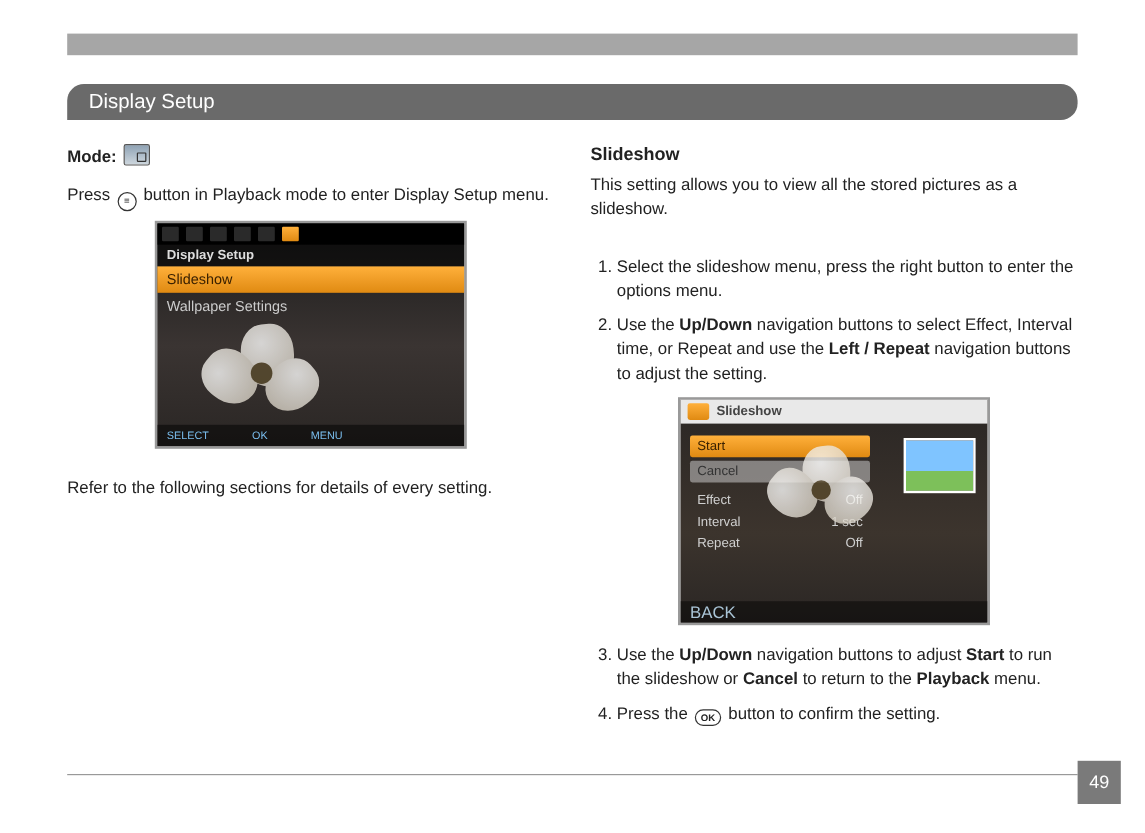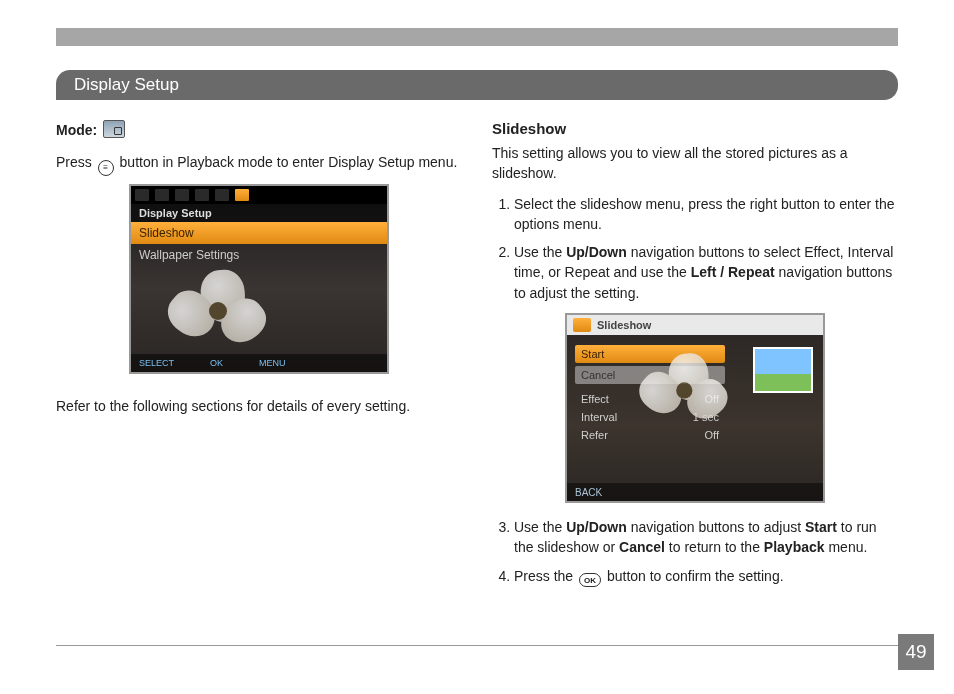--- a/index.html
+++ b/index.html
@@ -104,21 +104,21 @@
     border-radius: 60% 60% 70% 70%;
   }
   .ss1-footer {
     position: absolute; bottom: 0; left: 0; right: 0; height: 18px;
     background: rgba(0,0,0,.5);
     display: flex; align-items: center; gap: 36px;
     padding: 0 8px; font-size: 9px; color: #7bbff0;
   }
   .refer-line { margin-top: 6px; }
   h3.subheading { font-size: 15px; font-weight: bold; margin-bottom: 6px; }
-  .desc { line-height: 1.45; margin-bottom: 10px; }
+  .desc { line-height: 1.45; margin-bottom: 28px; }
   ol.steps { padding-left: 22px; }
   ol.steps li { margin-bottom: 8px; line-height: 1.45; }
   .bold { font-weight: bold; }
   .screenshot2 {
     width: 260px; height: 190px; margin: 10px auto 14px;
     border: 2px solid #999;
     background: linear-gradient(180deg,#2a2624 0%, #3c342d 60%, #2a2624 100%);
     position: relative; overflow: hidden;
   }
   .ss2-head {
@@ -141,33 +141,33 @@
   }
   .ss2-row.cancel {
     background: rgba(200,200,200,.55); color: #333; border-radius: 2px; margin-bottom: 6px;
   }
   .ss2-thumb {
     position: absolute; right: 10px; top: 12px; width: 60px; height: 46px;
     border: 2px solid #fff; background: linear-gradient(#7fc4ff 60%, #7dc05a 60%);
   }
   .ss2-footer {
     position: absolute; bottom: 0; left: 0; right: 0; height: 18px;
-    background: rgba(0,0,0,.45); font-size: 10px; color: #a9c4d6;
+    background: rgba(0,0,0,.45); font-size: 14px; color: #a9c4d6;
     display: flex; align-items: center; padding: 0 8px;
   }
   .page-footer-line {
     position: absolute; left: 56px; right: 56px; bottom: 48px;
     border-top: 1px solid #999;
   }
   .page-num {
     position: absolute; right: 20px; bottom: 24px;
     width: 36px; height: 36px;
     background: #7a7a7a; color: #fff;
     display: flex; align-items: center; justify-content: center;
-    font-size: 19px;
+    font-size: 15px;
   }
 </style>
 </head>
 <body>
 
 <div class="topbar"></div>
 
 <div class="section-header">
   <span>Display Setup</span>
 </div>
@@ -245,21 +245,21 @@
           </div>
           <div class="ss2-row">
             <span>Effect</span>
             <span>Off</span>
           </div>
           <div class="ss2-row">
             <span>Interval</span>
             <span>1 sec</span>
           </div>
           <div class="ss2-row">
-            <span>Refer</span>
+            <span>Repeat</span>
             <span>Off</span>
           </div>
         </div>
         <div class="ss1-flower" style="left:60px;bottom:14px;transform:scale(.9)">
           <div class="petal" style="left:40px;top:10px;width:44px;height:52px;transform:rotate(-5deg)"></div>
           <div class="petal" style="left:10px;top:30px;width:42px;height:48px;transform:rotate(-50deg)"></div>
           <div class="petal" style="left:62px;top:38px;width:40px;height:46px;transform:rotate(50deg)"></div>
           <div style="position:absolute;left:48px;top:42px;width:18px;height:18px;border-radius:50%;background:#5a4c2e"></div>
         </div>
       </div>

